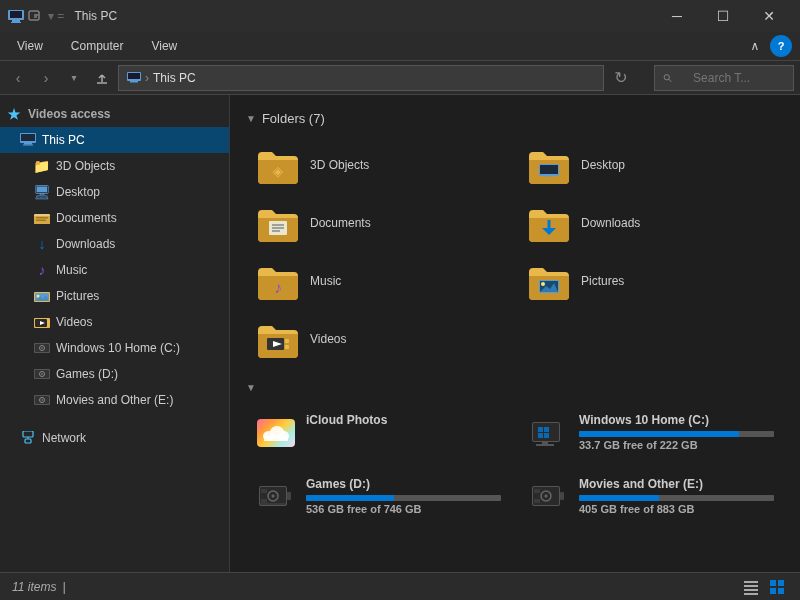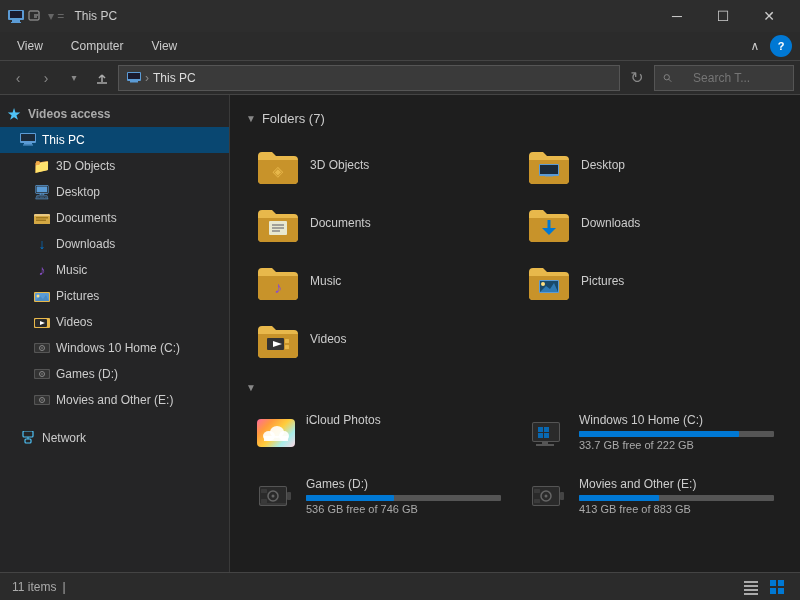--- a/index.html
+++ b/index.html
@@ -142,20 +142,21 @@
       background: #3a3a3a;
       border: 1px solid #555;
       height: 26px;
       width: 140px;
       display: flex;
       align-items: center;
       padding: 0 8px;
       gap: 21px;
       color: #888;
       font-size: 12px;
+      margin-left: 16px;
     }
     .search-box input {
       background: transparent;
       border: none;
       outline: none;
       color: #888;
       font-size: 12px;
       width: 100%;
     }
 
@@ -250,20 +251,21 @@
     .folder-label {
       font-size: 12px;
       color: #cccccc;
     }
 
     
     .devices-grid {
       display: grid;
       grid-template-columns: 1fr 1fr;
       gap: 8px;
+      font-weight: bold;
     }
     .device-item {
       display: flex;
       align-items: flex-start;
       gap: 10px;
       padding: 8px 10px;
       cursor: pointer;
       border-radius: 2px;
     }
     .device-icon-wrap {
@@ -312,20 +314,21 @@
       align-items: center;
       padding: 0 12px;
       justify-content: space-between;
     }
     .status-left {
       display: flex;
       align-items: center;
       gap: 6px;
       font-size: 12px;
       color: #aaa;
+      font-style: italic;
     }
     .status-right {
       display: flex;
       align-items: center;
       gap: 4px;
     }
     .view-btn {
       width: 22px;
       height: 22px;
       display: flex;
@@ -721,21 +724,21 @@
             <rect x="4" y="11" width="6" height="4" rx="0.5" fill="#3a3a3a"></rect>
             <rect x="4" y="21" width="6" height="4" rx="0.5" fill="#3a3a3a"></rect>
             <rect x="30" y="14" width="4" height="8" rx="1" fill="#444"></rect>
           </svg>
         </div>
         <div class="device-info">
           <div class="device-label">Movies and Other (E:)</div>
           <div class="drive-bar-bg">
             <div class="drive-bar-fill blue" style="width: 41%;"></div>
           </div>
-          <div class="drive-capacity">413 GB free of 883 GB</div>
+          <div class="drive-capacity">405 GB free of 883 GB</div>
         </div>
       </div>
     </div>
 
   </div>
 </div>
 
 <div class="status-bar">
   <div class="status-left">
     <span>11 items</span>

